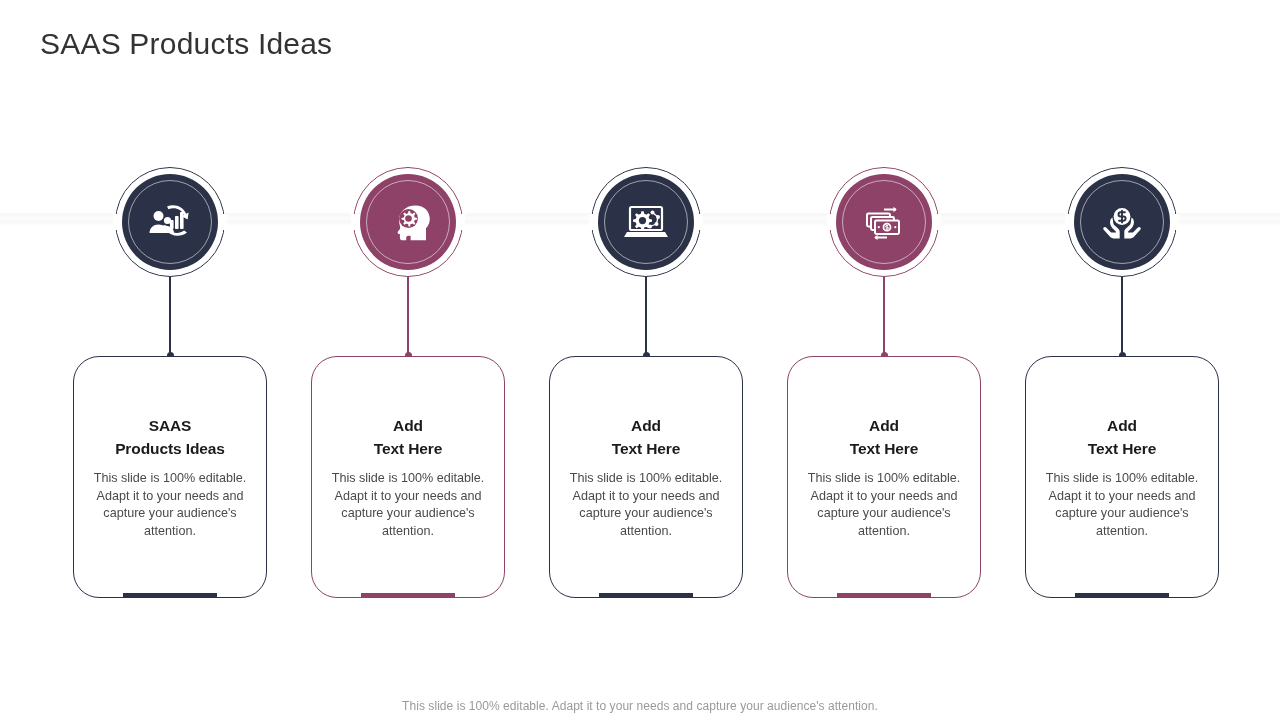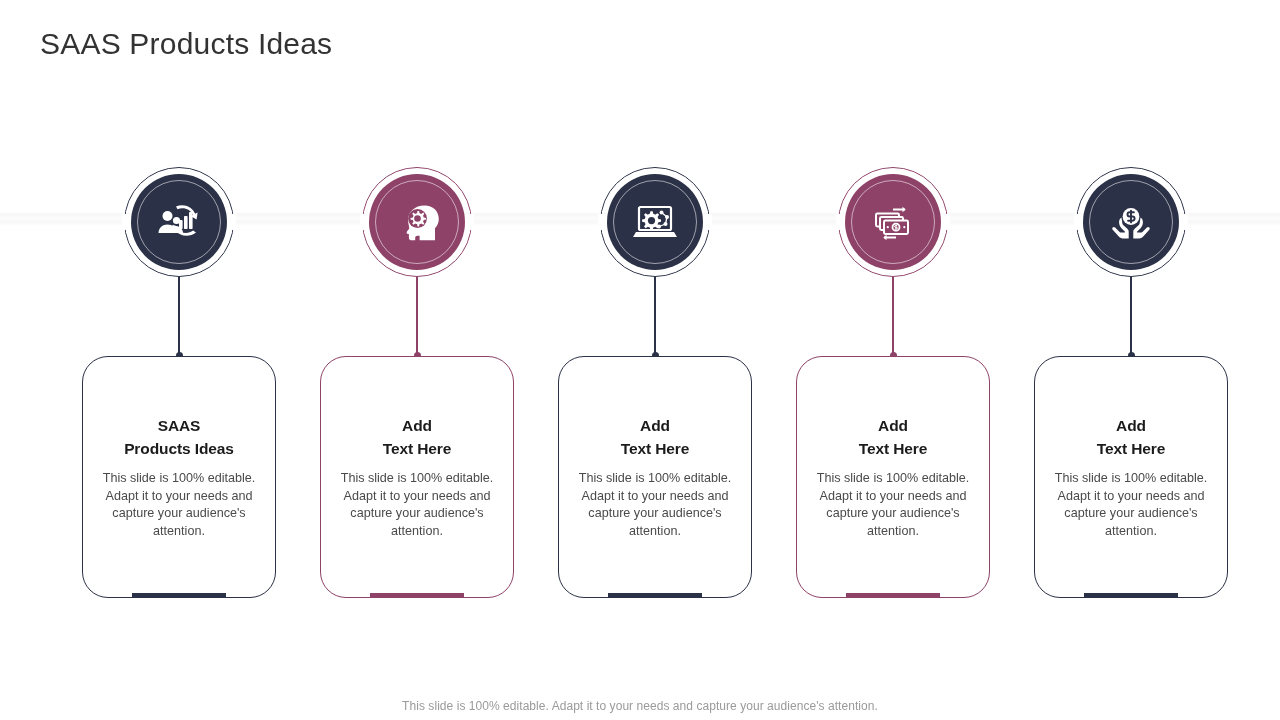--- a/index.html
+++ b/index.html
@@ -42,21 +42,21 @@
       rgba(0,0,0,0.030) 18%,
       rgba(0,0,0,0.012) 45%,
       rgba(0,0,0,0.030) 72%,
       rgba(0,0,0,0.000) 100%);
     pointer-events: none;
   }
 
   
   #columns {
     position: absolute;
-    left: 16px;
+    left: 7px;
     top: 0;
     width: 1168px;
     height: 720px;
   }
   .column {
     position: absolute;
     top: 0;
     width: 238px;
     height: 720px;
   }

